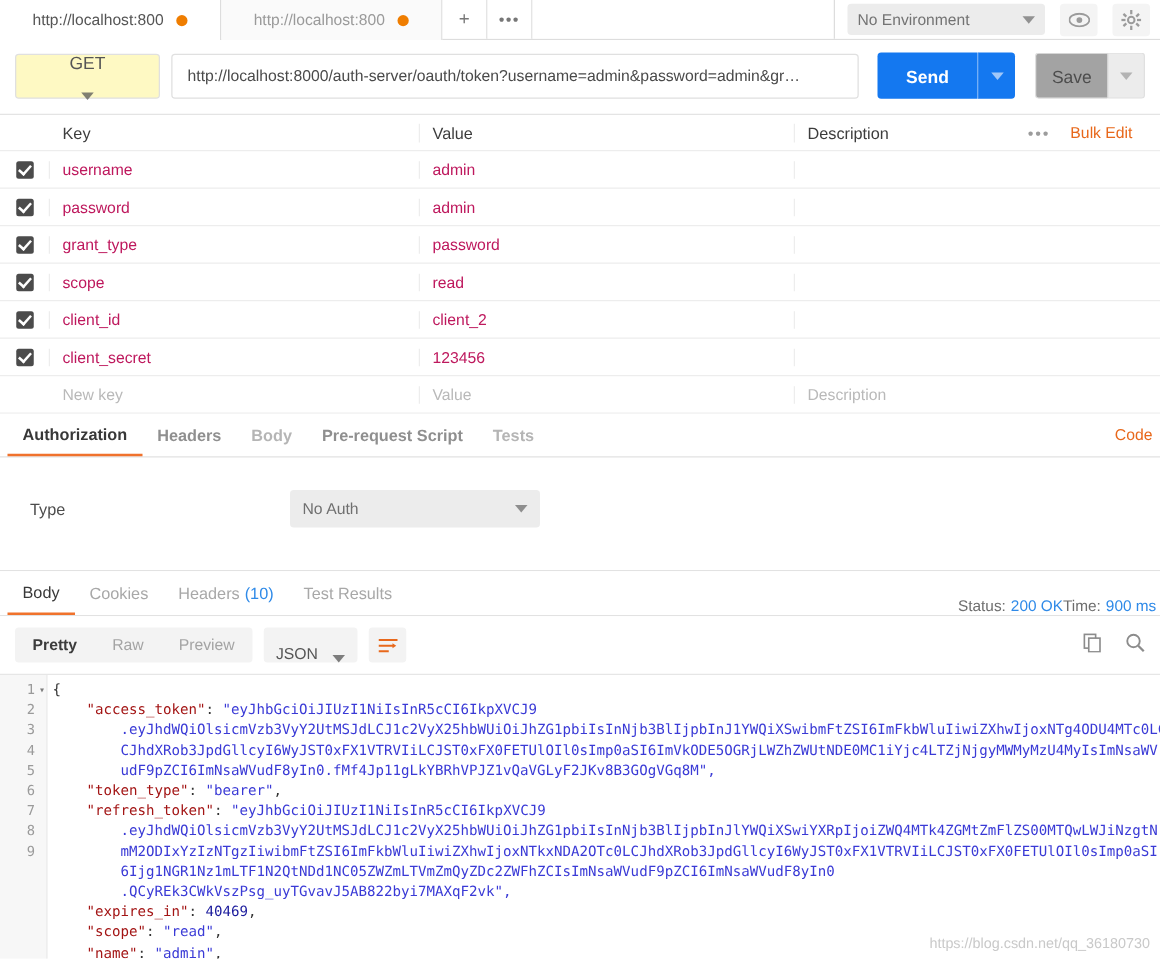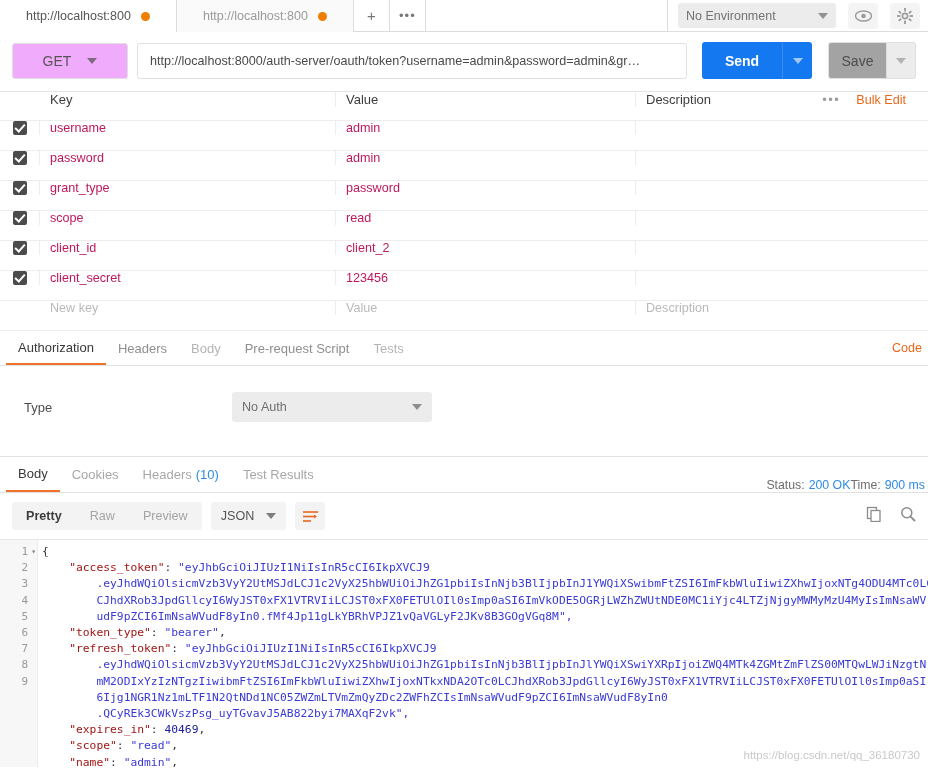--- a/index.html
+++ b/index.html
@@ -78,24 +78,24 @@
   
   .urlbar {
     display: flex; align-items: center;
     gap: 9px;
     padding: 10px 12px 12px 12px;
     background: #fff;
   }
   .method-box {
     width: 116px; height: 36px;
     border: 1px solid #e0e0e0; border-radius: 3px;
-    background: #f0abfc;
+    background: #fef9c3;
     display: flex; align-items: center; justify-content: center;
     gap: 16px;
-    font-size: 14px; color: #555;
+    font-size: 14px; color: #555; flex-direction: column;
   }
   .url-box {
     flex: 1; height: 36px;
     border: 1px solid #e0e0e0; border-radius: 3px;
     background: #fff;
     display: flex; align-items: center;
     padding: 0 12px;
     font-size: 12.6px; color: #4a4a4a;
     overflow: hidden; white-space: nowrap;
   }
@@ -143,21 +143,21 @@
     border-right: 5px solid transparent;
     border-top: 6px solid currentColor;
     opacity: .75;
   }
 
   
   .ptable { width: 100%; border-top: 1px solid #e4e4e4; }
   .prow {
     display: flex; height: 30px;
     border-bottom: 1px solid #ededed;
-    align-items: flex-start;
+    align-items: center;
   }
   .prow.header { height: 29px; }
   .pcheck {
     width: 40px; flex: none;
     display: flex; align-items: center; justify-content: center;
     border-right: 1px solid #ededed;
   }
   .cb {
     width: 14px; height: 14px;
     background: #4b4b4b; border-radius: 2px;
@@ -196,21 +196,21 @@
     height: 35px;
     border-bottom: 1px solid #e2e2e2;
     padding: 0 0 0 6px;
     position: relative;
     background: #fff;
   }
   .stab {
     padding: 0 12px;
     height: 34px;
     display: flex; align-items: center;
-    font-size: 13px; color: #8f8f8f;
+    font-size: 13px; color: #8f8f8f; font-weight: bold;
   }
   .stab.active { color: #383838; border-bottom: 2px solid #f0722c; }
   .stab.dim { color: #b5b5b5; }
   .code-link {
     margin-left: auto; margin-right: 6px;
     color: #e8681b; font-size: 12.6px;
     height: 34px; display: flex; align-items: center;
   }
 
   
@@ -257,21 +257,21 @@
     display: flex; background: #f3f3f3;
     border-radius: 3px; height: 28px;
     align-items: stretch;
   }
   .seg > div {
     display: flex; align-items: center;
     padding: 0 14px; font-size: 12.6px; color: #a4a4a4;
   }
   .seg > div.on { color: #3c3c3c; font-weight: bold; }
   .fmt-select {
-    display: flex; align-items: center; gap: 12px;
+    display: flex; align-items: flex-end; gap: 12px;
     background: #f3f3f3; border-radius: 3px;
     height: 28px; padding: 0 10px;
     font-size: 12.6px; color: #555;
   }
   .wrap-btn {
     width: 30px; height: 28px;
     background: #f3f3f3; border-radius: 3px;
     display: flex; align-items: center; justify-content: center;
   }
   .tools-right {

